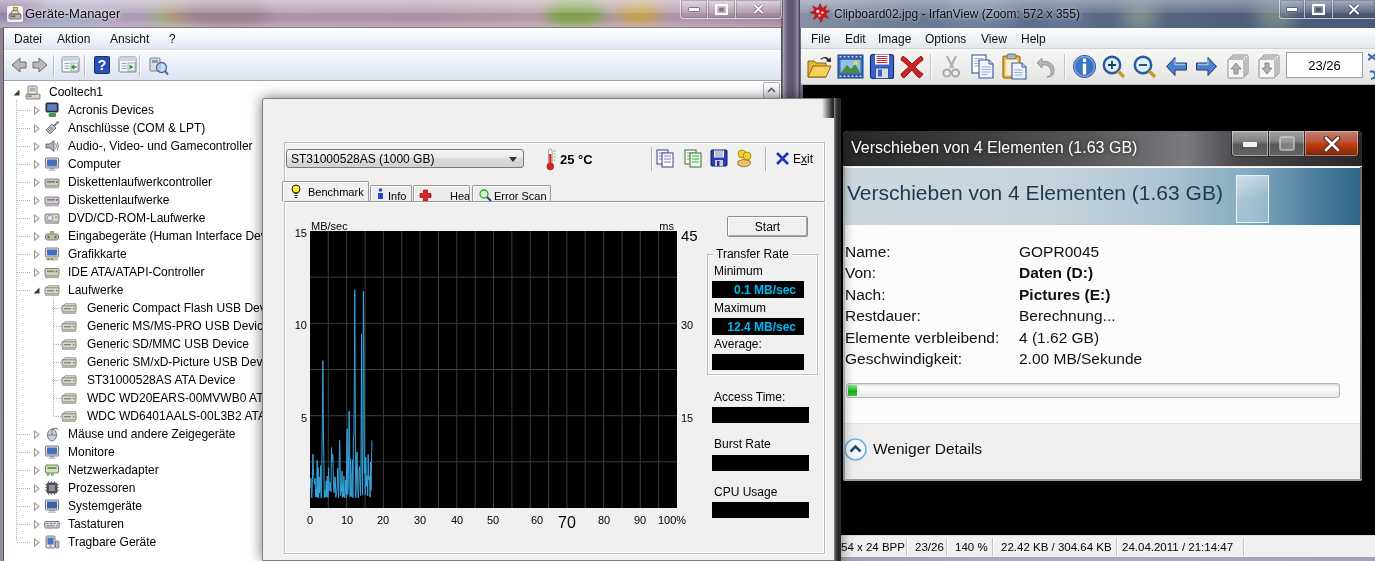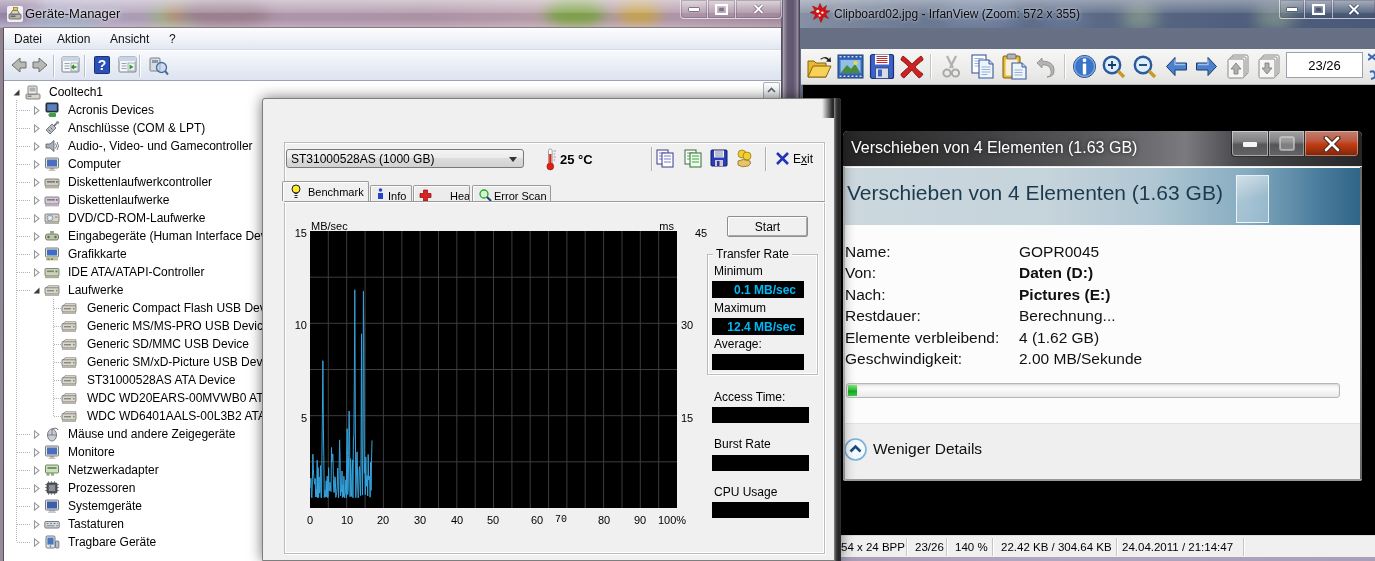--- a/index.html
+++ b/index.html
@@ -466,20 +466,28 @@
           <rect x="4.2" y="3.8" width="4.6" height="3.4" fill="rgba(70,80,110,.9)"></rect>
         </svg>
       </div>
     <div class="capbtn" style="width:42px;border-left:none;border-right:none;background:linear-gradient(180deg,rgba(255,255,255,.22),rgba(255,255,255,.05) 50%,rgba(40,50,80,.18));">
         <svg width="12" height="11" viewBox="0 0 12 11">
           <path d="M1.5 1 L10.5 10 M10.5 1 L1.5 10" stroke="rgba(20,30,60,.55)" stroke-width="3.6"></path>
           <path d="M1.5 1 L10.5 10 M10.5 1 L1.5 10" stroke="#fff" stroke-width="2"></path>
         </svg>
       </div>
   </div>
+  <div id="iv-menu">
+    <span style="left:10px;">File</span>
+    <span style="left:44px;">Edit</span>
+    <span style="left:77px;">Image</span>
+    <span style="left:124px;">Options</span>
+    <span style="left:180px;">View</span>
+    <span style="left:220px;">Help</span>
+  </div>
   <div id="iv-tools">
     <svg style="position:absolute;left:5px;top:4px;" width="28" height="27" viewBox="0 0 28 27">
       <path d="M2 8 L2 24 L20 24 L20 10 L10 10 L8 8 Z" fill="#e8b733" stroke="#8a6510" stroke-width="1"></path>
       <path d="M2 24 L7 13 L25 13 L20 24 Z" fill="#f6d358" stroke="#8a6510" stroke-width="1"></path>
       <path d="M14 6 q6 -4 9 0 l1.5 -2 l0.5 5 l-5 -0.5 l1.5 -1.5 q-3 -3 -6 -0.5 Z" fill="#222"></path>
     </svg>
     <svg style="position:absolute;left:36px;top:5px;" width="27" height="25" viewBox="0 0 27 25">
       <rect x="1" y="1" width="25" height="23" fill="#3a6ec0" stroke="#1a3a70" stroke-width="1"></rect>
       <rect x="1" y="1" width="25" height="3.5" fill="#2a52a0"></rect>
       <rect x="1" y="20.5" width="25" height="3.5" fill="#2a52a0"></rect>
@@ -854,28 +862,28 @@
       <line x1="47" y1="362.8" x2="414" y2="362.8" stroke="#3d3d3d" stroke-width="1"></line>
 <polyline points="47.0,389.2 47.5,379.7 48.0,379.2 48.4,398.1 48.9,398.8 49.4,380.4 49.9,355.2 50.3,369.2 50.8,377.6 51.3,383.0 51.8,385.3 52.2,379.5 52.7,398.0 53.2,390.6 53.7,397.8 54.2,361.3 54.6,398.7 55.1,368.5 55.6,398.6 56.1,377.9 56.5,394.1 57.0,391.9 57.5,366.6 58.0,398.8 58.5,398.7 58.9,360.5 59.4,314.3 59.9,261.7 60.4,328.3 60.8,357.7 61.3,398.4 61.8,391.3 62.3,398.2 62.7,394.8 63.2,381.8 63.7,397.8 64.2,377.2 64.7,398.8 65.1,397.7 65.6,368.7 66.1,392.1 66.6,391.4 67.0,383.3 67.5,389.1 68.0,392.6 68.5,348.5 68.9,362.8 69.4,355.8 69.9,354.9 70.4,379.3 70.9,393.6 71.3,393.3 71.8,377.7 72.3,378.7 72.8,398.4 73.2,396.6 73.7,393.3 74.2,387.6 74.7,369.2 75.1,388.1 75.6,398.8 76.1,368.2 76.6,340.9 77.1,360.1 77.5,396.9 78.0,391.1 78.5,392.5 79.0,372.0 79.4,398.5 79.9,385.7 80.4,397.6 80.9,377.3 81.4,398.8 81.8,395.7 82.3,393.9 82.8,380.9 83.3,398.8 83.7,358.5 84.2,329.7 84.7,395.6 85.2,389.1 85.6,356.6 86.1,312.0 86.6,339.4 87.1,397.8 87.6,359.7 88.0,393.3 88.5,397.4 89.0,373.7 89.5,360.8 89.9,398.8 90.4,342.0 90.9,335.7 91.4,270.9 91.8,190.8 92.3,317.0 92.8,398.6 93.3,382.0 93.8,354.2 94.2,352.8 94.7,387.9 95.2,398.8 95.7,394.6 96.1,370.9 96.6,367.5 97.1,380.8 97.6,396.7 98.0,364.0 98.5,234.8 99.0,344.5 99.5,396.1 100.0,334.4 100.4,192.2 100.9,240.8 101.4,374.1 101.9,364.1 102.3,395.7 102.8,357.9 103.3,387.4 103.8,377.3 104.3,376.7 104.7,397.0 105.2,355.5 105.7,381.1 106.2,378.1 106.6,377.4 107.1,398.2 107.6,363.0 108.1,391.4 108.5,363.2 109.0,341.4" fill="none" stroke="#35a3dd" stroke-width="1"></polyline>
 </svg>
 <div style="position:absolute;left:35px;top:415px;width:24px;text-align:center;font-size:11px;">0</div>
     <div style="position:absolute;left:72px;top:415px;width:24px;text-align:center;font-size:11px;">10</div>
     <div style="position:absolute;left:108px;top:415px;width:24px;text-align:center;font-size:11px;">20</div>
     <div style="position:absolute;left:145px;top:415px;width:24px;text-align:center;font-size:11px;">30</div>
     <div style="position:absolute;left:182px;top:415px;width:24px;text-align:center;font-size:11px;">40</div>
     <div style="position:absolute;left:218px;top:415px;width:24px;text-align:center;font-size:11px;">50</div>
     <div style="position:absolute;left:255px;top:415px;width:24px;text-align:center;font-size:11px;margin-left:7px;">60</div>
-    <div style="position:absolute;left:292px;top:415px;width:24px;font-size:10px;font-family:Liberation Mono, monospace;">70</div>
+    <div style="position:absolute;left:292px;top:415px;width:24px;text-align:center;font-size:16px;">70</div>
     <div style="position:absolute;left:329px;top:415px;width:24px;text-align:center;font-size:11px;">80</div>
     <div style="position:absolute;left:365px;top:415px;width:24px;text-align:center;font-size:11px;">90</div>
     <div style="position:absolute;left:392px;top:415px;width:34px;text-align:center;font-size:11px;">100%</div>
 <div style="position:absolute;left:14px;top:128px;width:30px;text-align:right;font-size:11px;">15</div>
     <div style="position:absolute;left:14px;top:220px;width:30px;text-align:right;font-size:11px;">10</div>
     <div style="position:absolute;left:14px;top:313px;width:30px;text-align:right;font-size:11px;">5</div>
-    <div style="position:absolute;left:432px;top:128px;font-size:11px;">45</div>
+    <div style="position:absolute;left:418px;top:128px;font-size:15px;">45</div>
     <div style="position:absolute;left:418px;top:220px;font-size:11px;">30</div>
     <div style="position:absolute;left:418px;top:313px;font-size:11px;">15</div>
 
   <div id="hd-start">Start</div>
   <div class="hd-group" style="left:444px;top:155px;width:111px;height:121px;"></div>
   <div style="position:absolute;left:450px;top:148px;background:#f0f0f0;padding:0 3px;font-size:12px;">Transfer Rate</div>
   <div class="hd-lbl" style="left:451px;top:165px;">Minimum</div>
   <div class="hd-blackbox" style="left:449px;top:182px;width:92px;height:17px;"></div>
   <div class="hd-cyan" style="left:449px;top:184px;width:84px;">0.1 MB/sec</div>
   <div class="hd-lbl" style="left:451px;top:202px;">Maximum</div>

